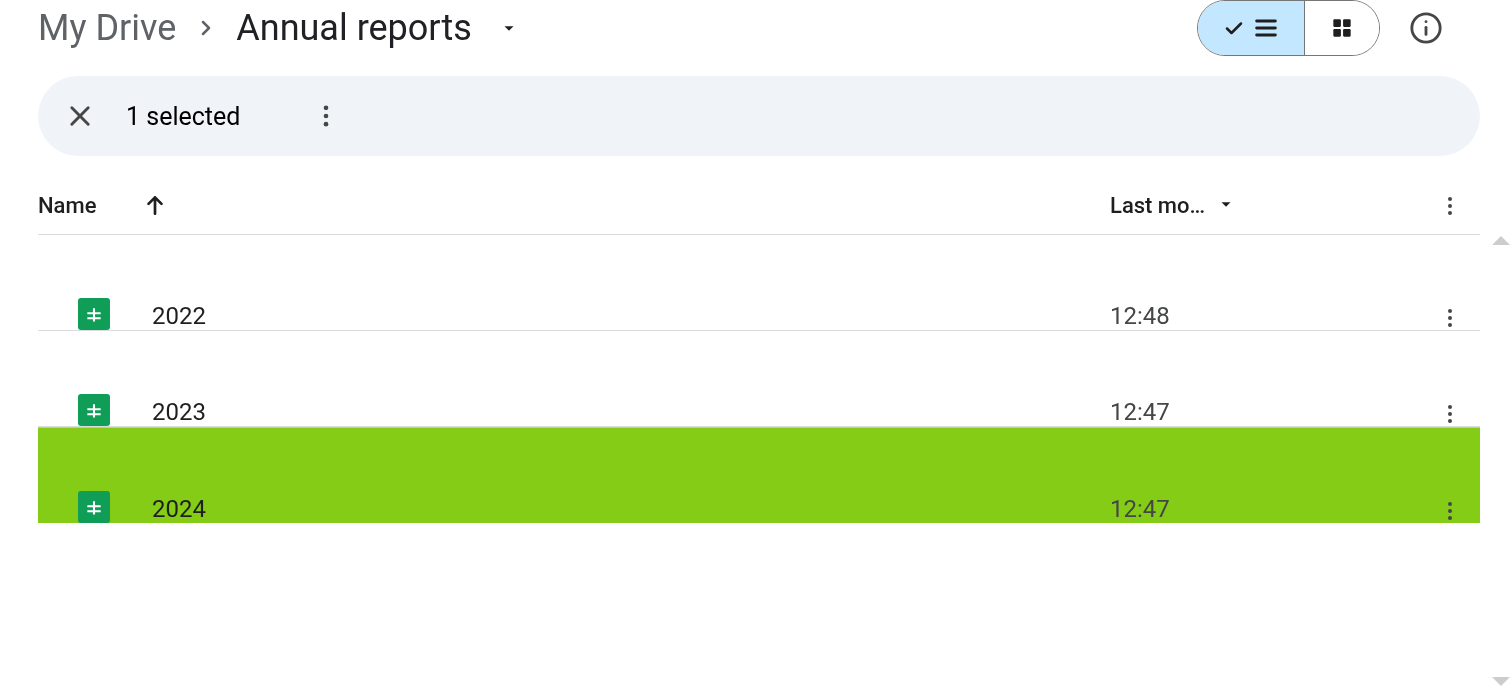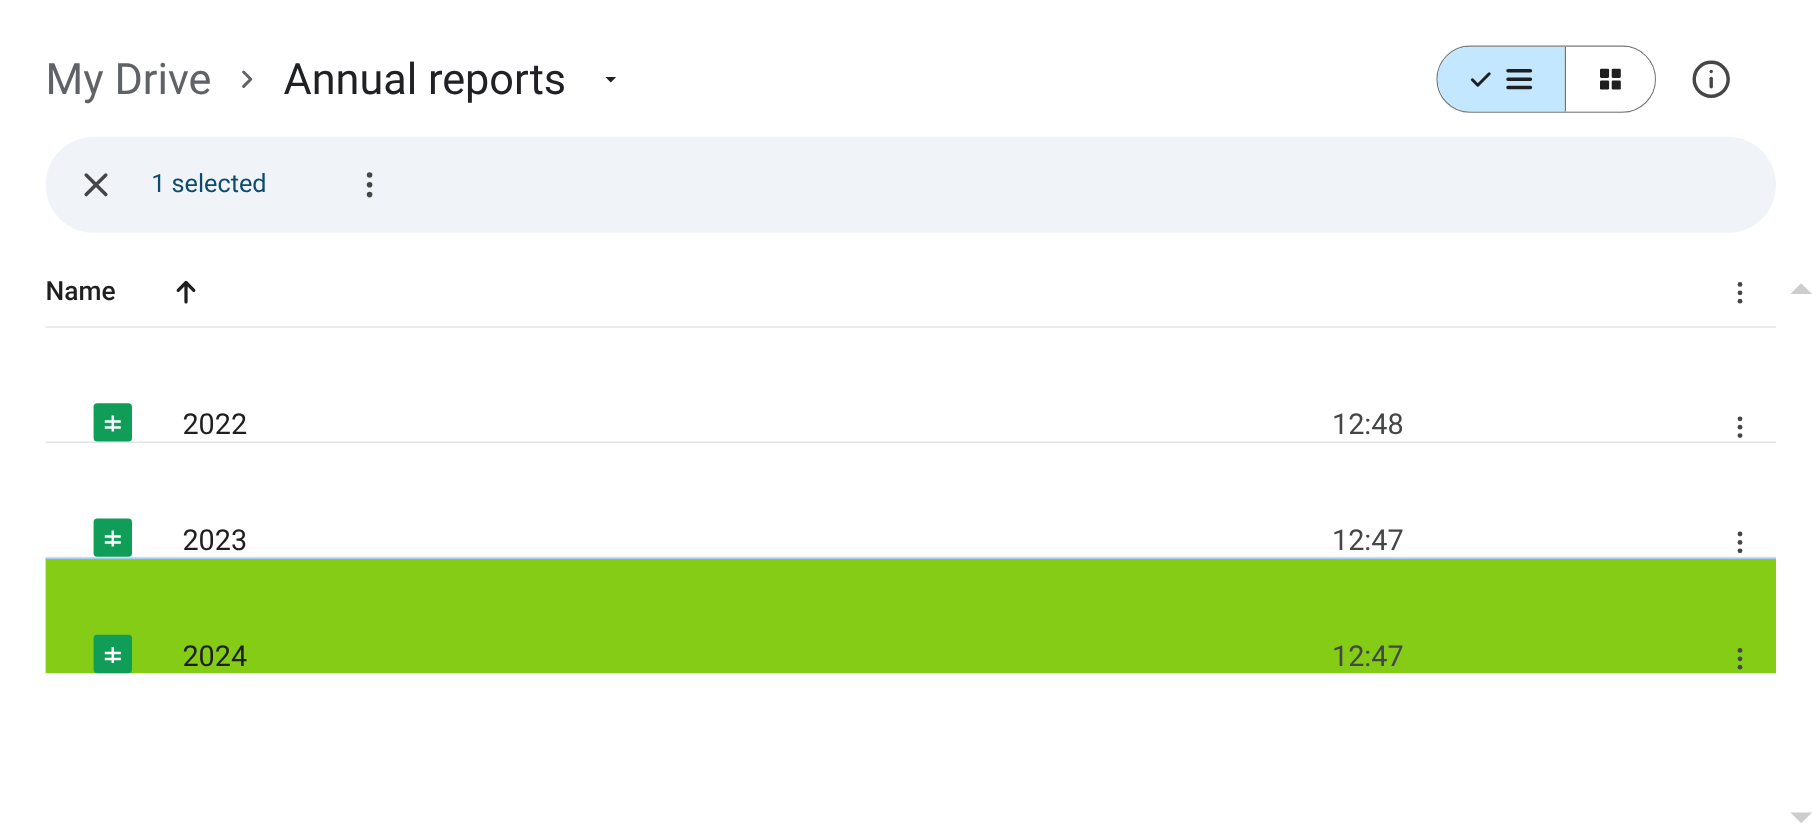--- a/index.html
+++ b/index.html
@@ -13,21 +13,20 @@
       position: relative;
     }
     .container {
       padding: 0 30px 0 38px;
     }
     
     .header-row {
       display: flex;
       align-items: center;
       justify-content: space-between;
-      padding-top: 38px;
       padding-bottom: 20px;
     }
     .breadcrumb {
       display: flex;
       align-items: center;
       gap: 18px;
     }
     .breadcrumb-item {
       font-size: 36px;
       color: #5f6368;
@@ -102,22 +101,22 @@
     .close-btn {
       width: 40px;
       height: 40px;
       display: flex;
       align-items: center;
       justify-content: center;
       cursor: pointer;
       color: #444746;
     }
     .selection-label {
-      font-size: 21px;
-      color: #0c4a6e;
+      font-size: 25px;
+      color: #000000;
       flex-shrink: 0;
     }
     .selection-more {
       margin-left: 40px;
       width: 40px;
       height: 40px;
       display: flex;
       align-items: center;
       justify-content: center;
       cursor: pointer;
@@ -304,20 +303,28 @@
   <div class="file-table">
     <div class="table-header">
       <div class="col-name">
         <span class="col-name-label">Name</span>
         <span class="sort-arrow">
           <svg width="26" height="26" viewBox="0 0 24 24">
               <path d="M12 20V5M12 5l-6 6M12 5l6 6" stroke="#1f1f1f" stroke-width="2.5" fill="none" stroke-linecap="round" stroke-linejoin="round"></path>
             </svg>
         </span>
       </div>
+      <div class="col-modified">
+        <span class="col-modified-label">Last mo…</span>
+        <span>
+          <svg width="18" height="18" viewBox="0 0 20 20">
+              <path d="M5 8l5 5 5-5z" fill="#1f1f1f"></path>
+            </svg>
+        </span>
+      </div>
       <div class="col-actions-header">
         <svg width="24" height="24" viewBox="0 0 24 24">
             <circle cx="12" cy="5" r="2" fill="#444746"></circle>
             <circle cx="12" cy="12" r="2" fill="#444746"></circle>
             <circle cx="12" cy="19" r="2" fill="#444746"></circle>
           </svg>
       </div>
     </div>
 
     <div id="rows">

